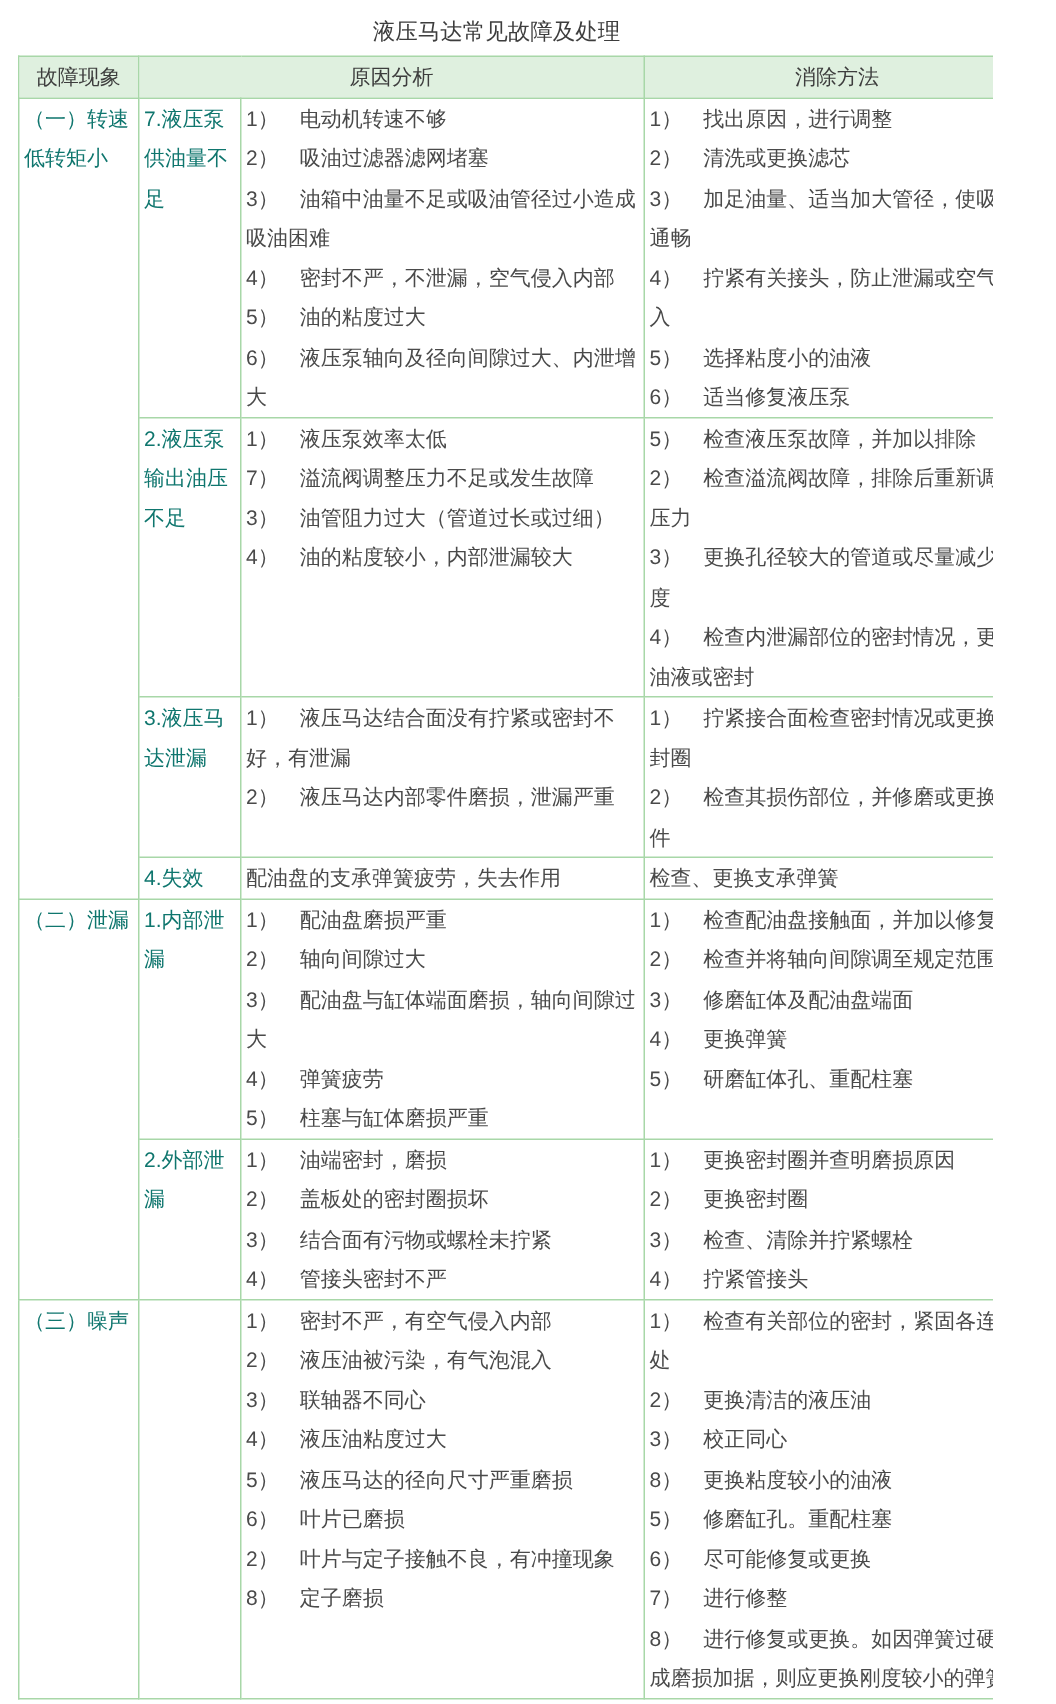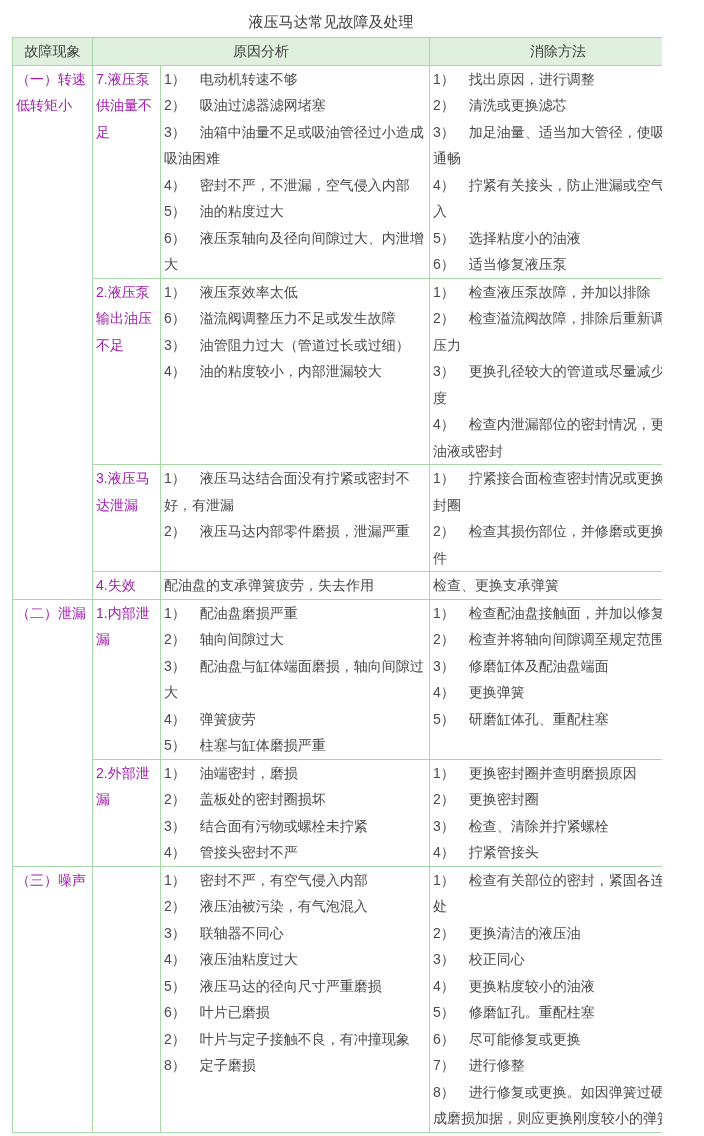--- a/index.html
+++ b/index.html
@@ -42,21 +42,21 @@
     word-break: break-all;
     overflow: hidden;
   }
   table.fault thead th {
     background: #dff0df;
     text-align: center;
     height: 25px;
     color: #3d3d3d;
   }
   td.phen, td.cause {
-    color: #a21caf;
+    color: #0f766e;
   }
   td.list .li {
     margin: 0;
     padding: 0;
   }
   col.c1 { width: 80px; }
   col.c2 { width: 68px; }
   col.c3 { width: 269px; }
   col.c4 { width: 257px; }
 </style>
@@ -100,26 +100,26 @@
             <div class="li">3）　加足油量、适当加大管径，使吸油通畅</div>
             <div class="li">4）　拧紧有关接头，防止泄漏或空气侵入</div>
             <div class="li">5）　选择粘度小的油液</div>
             <div class="li">6）　适当修复液压泵</div>
           </td>
       </tr>
       <tr>
         <td class="cause">2.液压泵输出油压不足</td>
         <td class="list">
             <div class="li">1）　液压泵效率太低</div>
-            <div class="li">6）　溢流阀调整压力不足或发生故障</div>
+            <div class="li">7）　溢流阀调整压力不足或发生故障</div>
             <div class="li">3）　油管阻力过大（管道过长或过细）</div>
             <div class="li">4）　油的粘度较小，内部泄漏较大</div>
           </td>
         <td class="list">
-            <div class="li">1）　检查液压泵故障，并加以排除</div>
+            <div class="li">5）　检查液压泵故障，并加以排除</div>
             <div class="li">2）　检查溢流阀故障，排除后重新调高压力</div>
             <div class="li">3）　更换孔径较大的管道或尽量减少长度</div>
             <div class="li">4）　检查内泄漏部位的密封情况，更换油液或密封</div>
           </td>
       </tr>
       <tr>
         <td class="cause">3.液压马达泄漏</td>
         <td class="list">
             <div class="li">1）　液压马达结合面没有拧紧或密封不好，有泄漏</div>
             <div class="li">2）　液压马达内部零件磨损，泄漏严重</div>
@@ -183,21 +183,21 @@
             <div class="li">4）　液压油粘度过大</div>
             <div class="li">5）　液压马达的径向尺寸严重磨损</div>
             <div class="li">6）　叶片已磨损</div>
             <div class="li">2）　叶片与定子接触不良，有冲撞现象</div>
             <div class="li">8）　定子磨损</div>
           </td>
         <td class="list">
             <div class="li">1）　检查有关部位的密封，紧固各连接处</div>
             <div class="li">2）　更换清洁的液压油</div>
             <div class="li">3）　校正同心</div>
-            <div class="li">4）　更换粘度较小的油液</div>
+            <div class="li">8）　更换粘度较小的油液</div>
             <div class="li">5）　修磨缸孔。重配柱塞</div>
             <div class="li">6）　尽可能修复或更换</div>
             <div class="li">7）　进行修整</div>
             <div class="li">8）　进行修复或更换。如因弹簧过硬造成磨损加据，则应更换刚度较小的弹簧</div>
           </td>
       </tr>
     </tbody>
   </table>
 
 </div>

